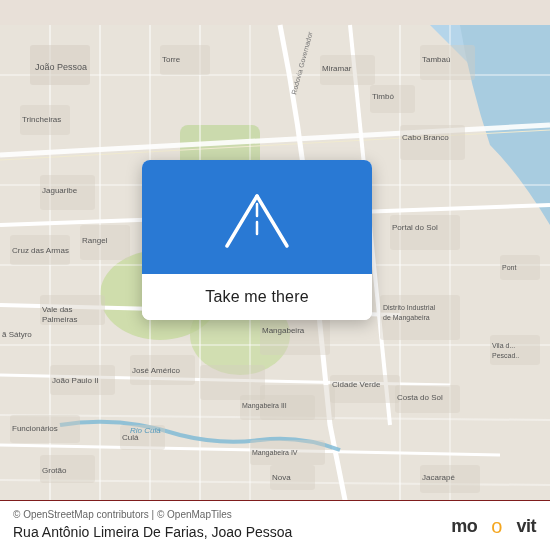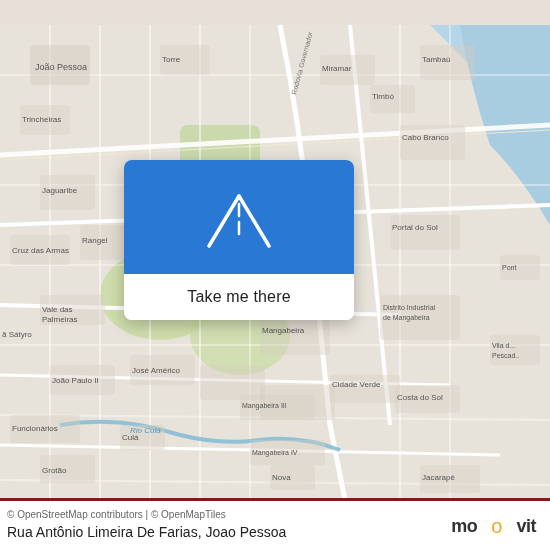--- a/index.html
+++ b/index.html
@@ -24,21 +24,21 @@
     #map-bg {
       position: absolute;
       top: 0; left: 0;
       width: 100%; height: 100%;
     }
 
     
     #card-overlay {
       position: absolute;
       top: 160px;
-      left: 124px;
+      left: 142px;
       width: 230px;
       background: white;
       border-radius: 8px;
       box-shadow: 0 4px 16px rgba(0,0,0,0.25);
       overflow: hidden;
       display: flex;
       flex-direction: column;
       align-items: center;
     }
 
@@ -69,22 +69,22 @@
       letter-spacing: 0.01em;
     }
 
     
     #bottom-bar {
       position: absolute;
       bottom: 0;
       left: 0;
       width: 100%;
       background: white;
-      padding: 8px 14px 10px 7px;
-      border-top: 3px solid #7f1d1d;
+      padding: 8px 14px 10px 13px;
+      border-top: 1px solid #7f1d1d;
     }
 
     #attribution {
       font-size: 10px;
       color: #666;
       margin-bottom: 4px;
     }
 
     #location-name {
       font-size: 14px;

